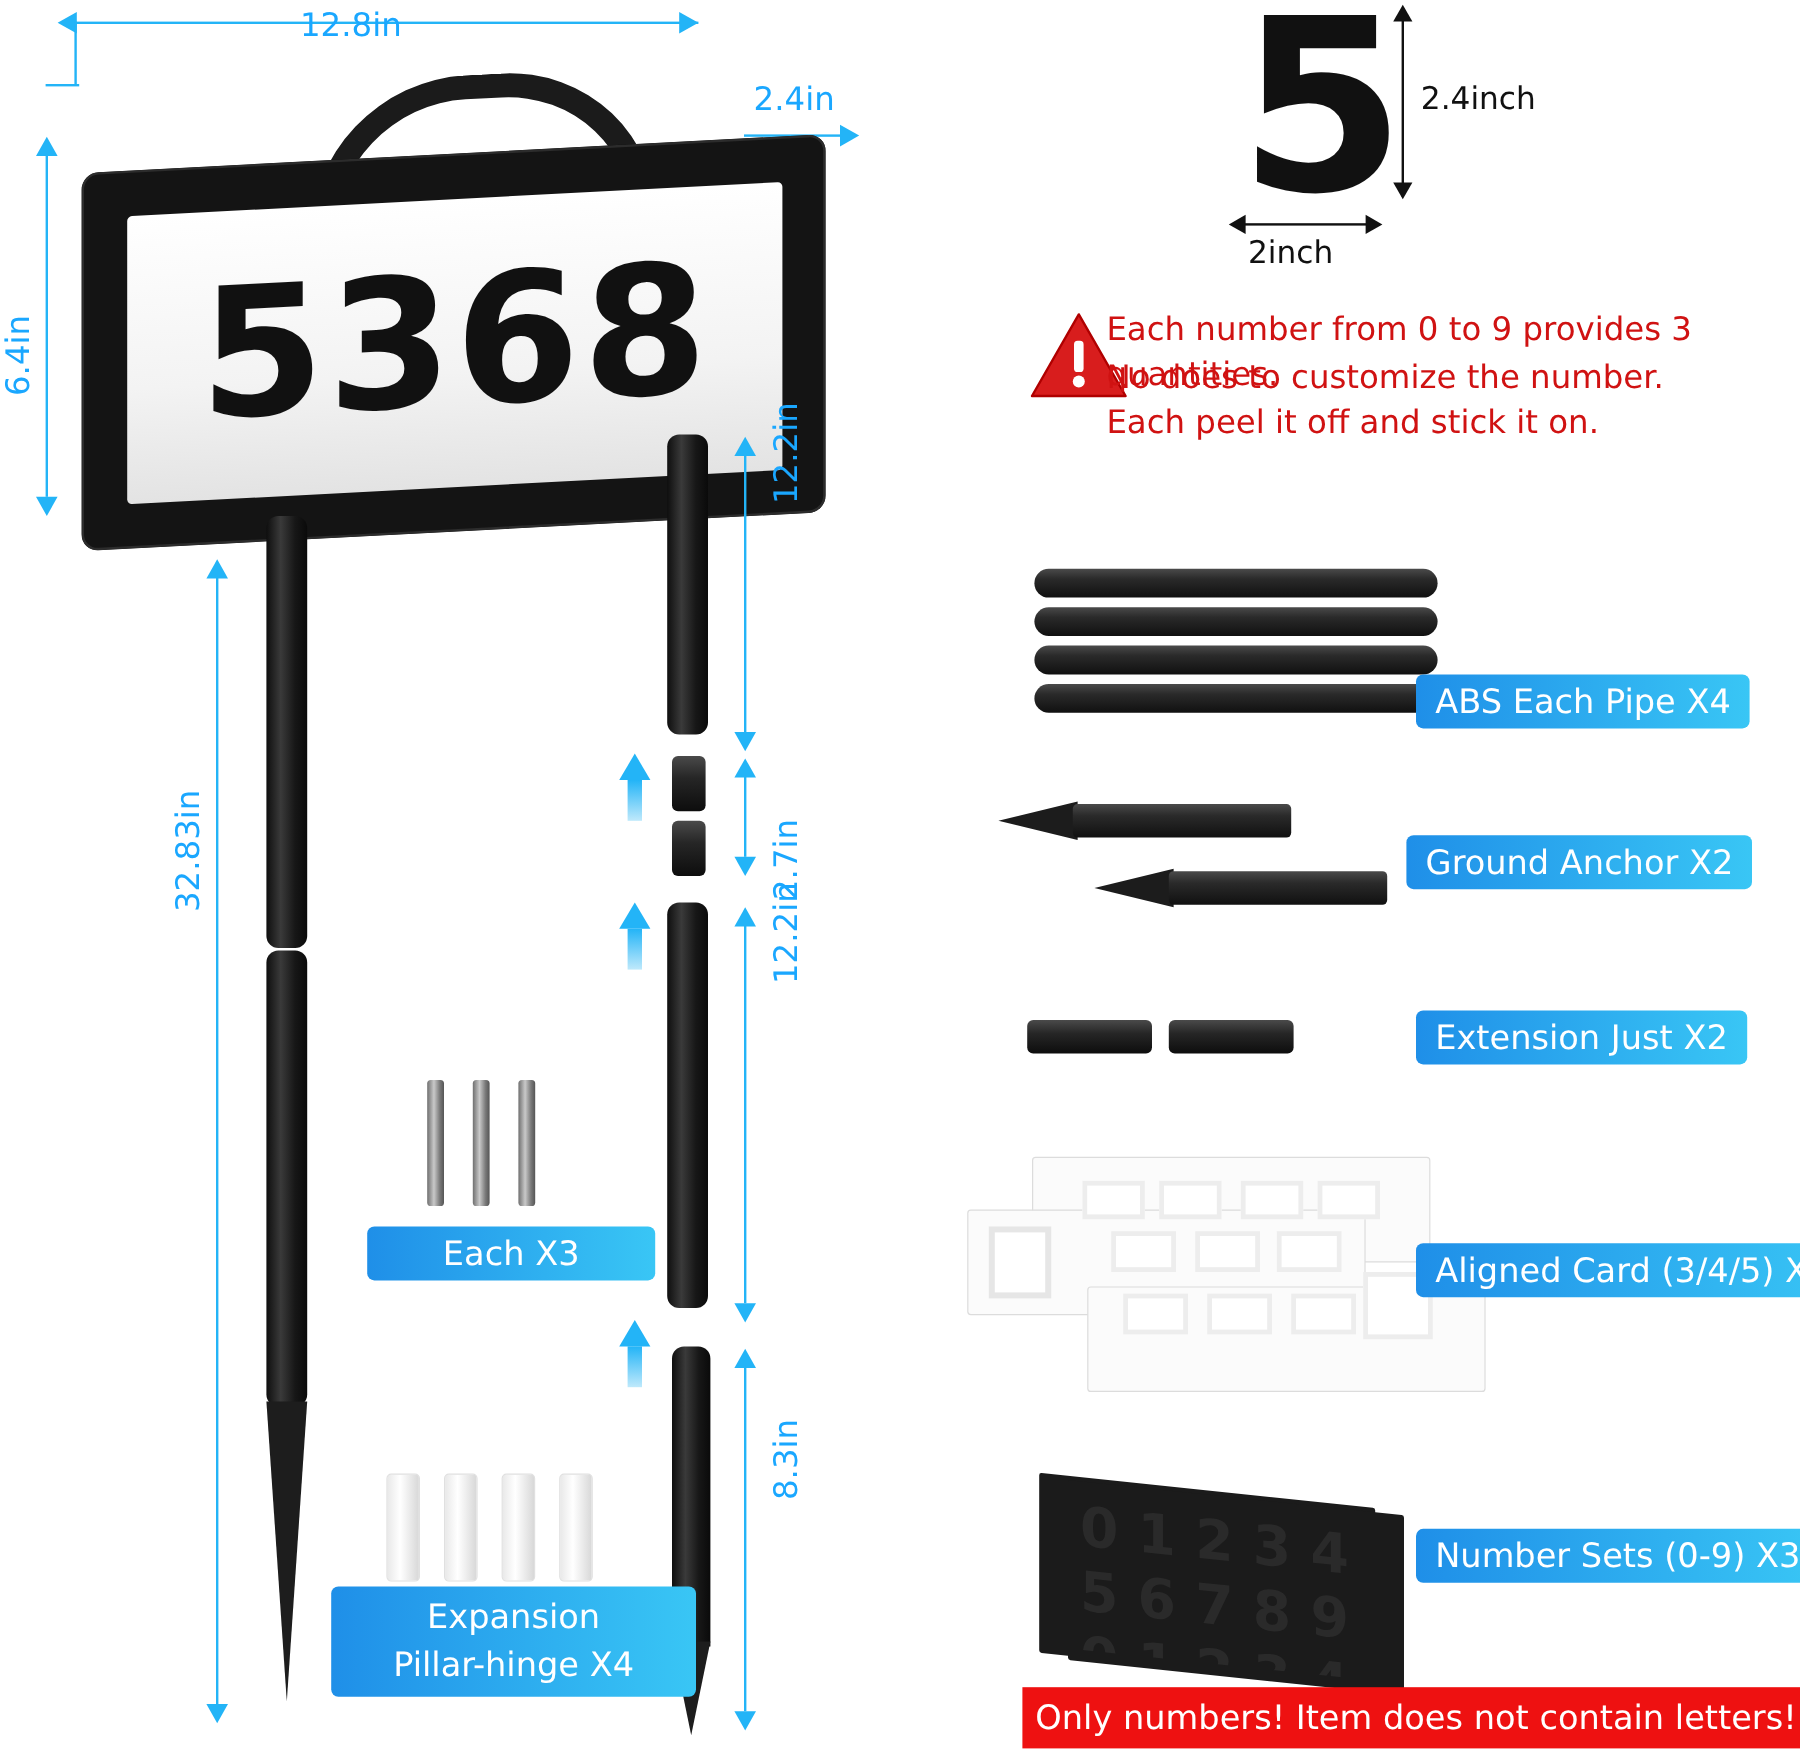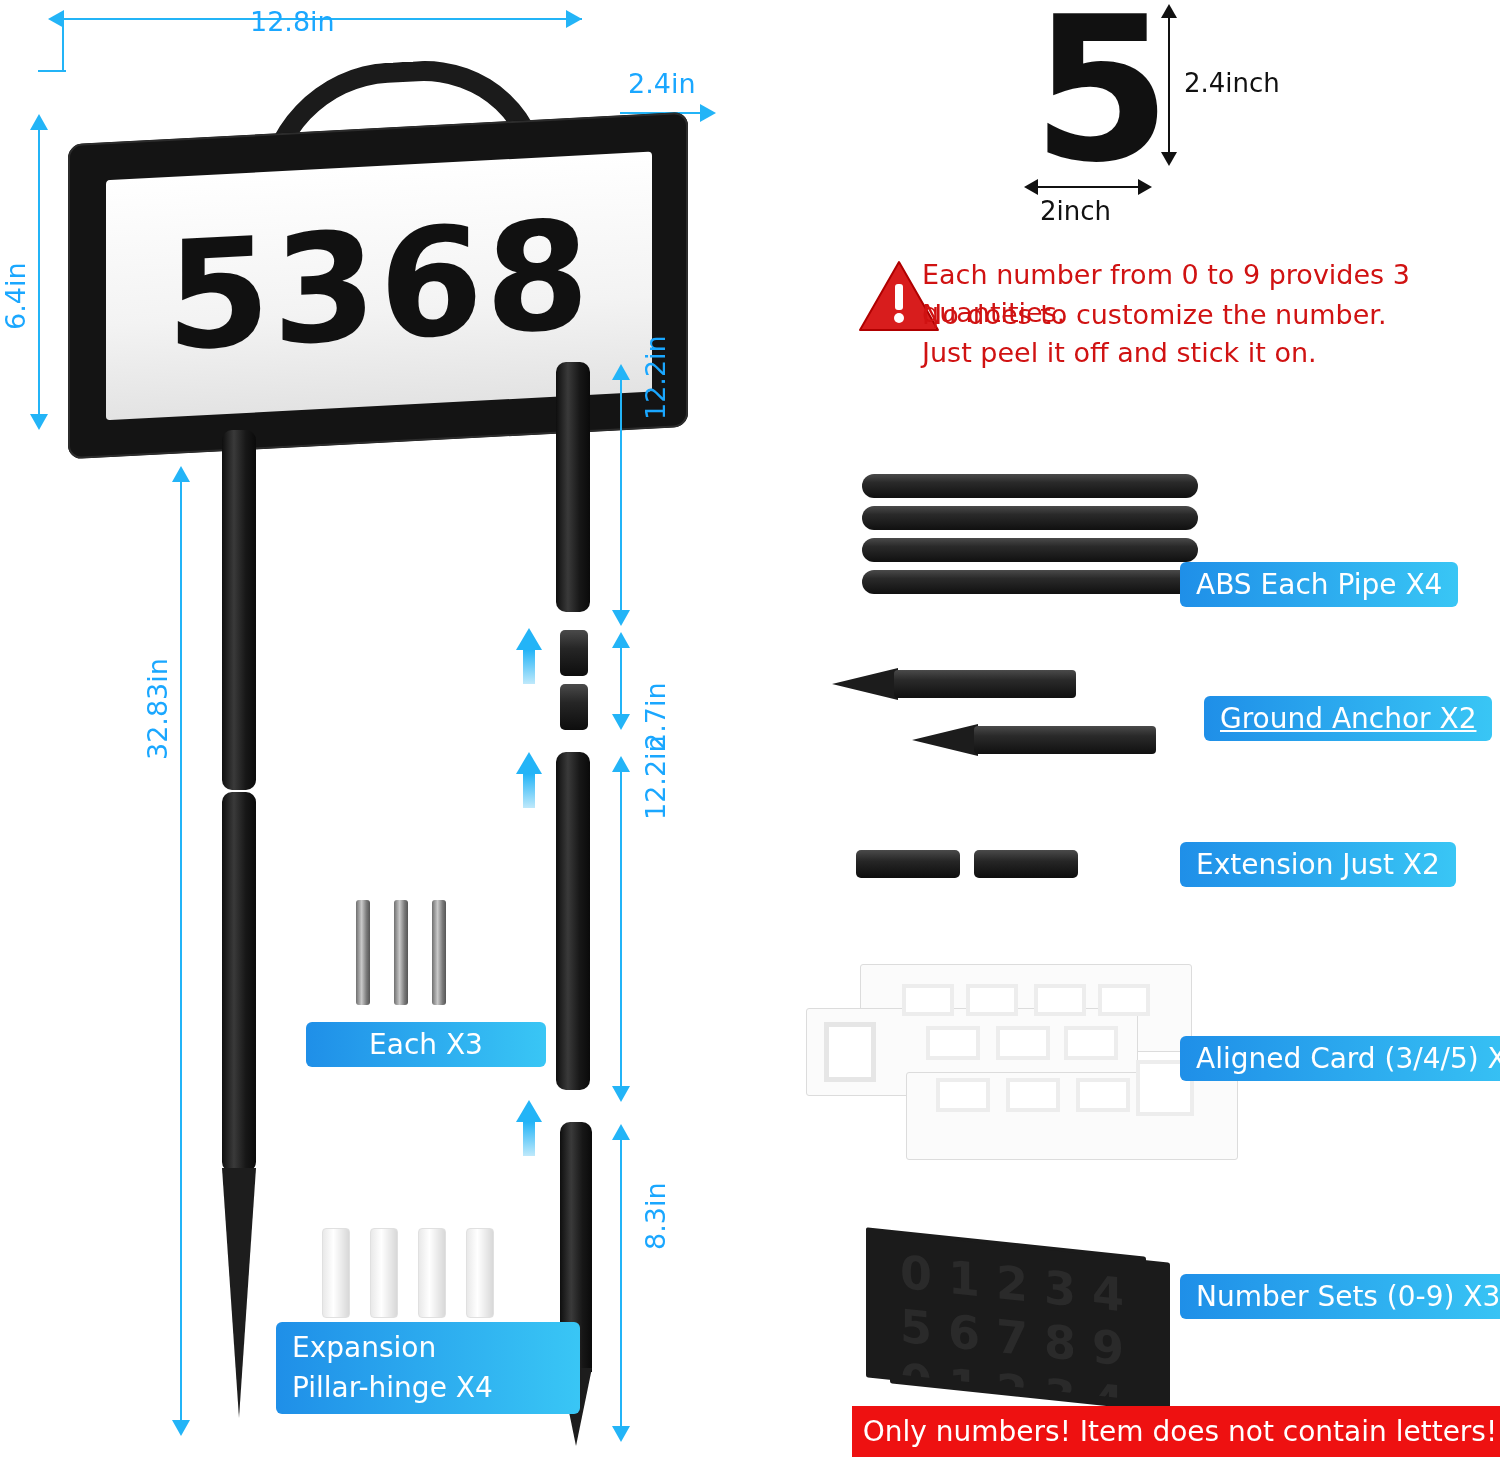--- a/index.html
+++ b/index.html
@@ -206,21 +206,21 @@
   <div class="abs screw" style="left:80px;top:0;width:14px;height:105px;"></div>
 </div>
 <div class="abs pill center" style="left:306px;top:1022px;width:208px;">Each X3</div>
 
 <div class="abs" style="left:318px;top:1228px;width:180px;height:90px;">
   <div class="abs anchorplug" style="left:4px;top:0;width:26px;height:88px;"></div>
   <div class="abs anchorplug" style="left:52px;top:0;width:26px;height:88px;"></div>
   <div class="abs anchorplug" style="left:100px;top:0;width:26px;height:88px;"></div>
   <div class="abs anchorplug" style="left:148px;top:0;width:26px;height:88px;"></div>
 </div>
-<div class="abs pill" style="left:276px;top:1322px;width:272px;text-align:left;line-height:40px;">
+<div class="abs pill" style="left:276px;top:1322px;width:272px;text-align:center;line-height:40px;">
   <span>Expansion</span><br>
   <span>Pillar-hinge X4</span>
 </div>
 
 <div class="abs bigfive" style="left:1032px;top:0px;">5</div>
 
 <div class="abs black-line" style="left:1168px;top:14px;width:2px;height:150px;"></div>
 <div class="abs black-tri-up" style="left:1161px;top:4px;"></div>
 <div class="abs black-tri-down" style="left:1161px;top:152px;"></div>
 <div class="abs blk-label" style="left:1184px;top:68px;">2.4inch</div>
@@ -230,37 +230,37 @@
 <div class="abs black-tri-right" style="left:1138px;top:179px;"></div>
 <div class="abs blk-label" style="left:1040px;top:196px;">2inch</div>
 
 <svg class="abs" width="82" height="76" viewBox="0 0 82 76" style="left:858px;top:258px;">
   <polygon points="41,4 80,72 2,72" fill="#d81d1d" stroke="#b00000" stroke-width="2" stroke-linejoin="round"></polygon>
   <rect x="37" y="26" width="8" height="26" rx="3" fill="#ffffff"></rect>
   <circle cx="41" cy="60" r="5" fill="#ffffff"></circle>
 </svg>
 <div class="abs warn-red" style="left:922px;top:256px;">Each number from 0 to 9 provides 3 quantities.</div>
 <div class="abs warn-red" style="left:922px;top:296px;">No does to customize the number.</div>
-<div class="abs warn-red" style="left:922px;top:334px;">Just peel it off and stick it on.</div>
+<div class="abs warn-red" style="left:922px;top:334px;">Each peel it off and stick it on.</div>
 
 <div class="abs pipe" style="left:862px;top:474px;width:336px;height:24px;"></div>
 <div class="abs pipe" style="left:862px;top:506px;width:336px;height:24px;"></div>
 <div class="abs pipe" style="left:862px;top:538px;width:336px;height:24px;"></div>
 <div class="abs pipe" style="left:862px;top:570px;width:336px;height:24px;"></div>
 <div class="abs pill" style="left:1180px;top:562px;">ABS Each Pipe X4</div>
 
 <div class="abs" style="left:832px;top:664px;width:244px;height:40px;">
   <div class="abs" style="left:0;top:4px;width:0;height:0;border-top:16px solid transparent;border-bottom:16px solid transparent;border-right:66px solid #1c1c1c;"></div>
   <div class="abs pipe" style="left:62px;top:6px;width:182px;height:28px;border-radius:4px;"></div>
 </div>
 <div class="abs" style="left:912px;top:720px;width:244px;height:40px;">
   <div class="abs" style="left:0;top:4px;width:0;height:0;border-top:16px solid transparent;border-bottom:16px solid transparent;border-right:66px solid #1c1c1c;"></div>
   <div class="abs pipe" style="left:62px;top:6px;width:182px;height:28px;border-radius:4px;"></div>
 </div>
-<div class="abs pill" style="left:1204px;top:696px;text-decoration:underline;">Ground Anchor X2</div>
+<div class="abs pill" style="left:1172px;top:696px;">Ground Anchor X2</div>
 
 <div class="abs joint" style="left:856px;top:850px;width:104px;height:28px;"></div>
 <div class="abs joint" style="left:974px;top:850px;width:104px;height:28px;"></div>
 <div class="abs pill" style="left:1180px;top:842px;">Extension Just X2</div>
 
 <div class="abs card" style="left:860px;top:964px;width:330px;height:86px;"></div>
 <div class="abs card" style="left:806px;top:1008px;width:330px;height:86px;"></div>
 <div class="abs card" style="left:906px;top:1072px;width:330px;height:86px;"></div>
 <div class="abs" style="left:806px;top:964px;width:440px;height:194px;">
   <div class="abs" style="left:18px;top:58px;width:42px;height:50px;border:5px solid #e6e6e6;background:#fff;"></div>

